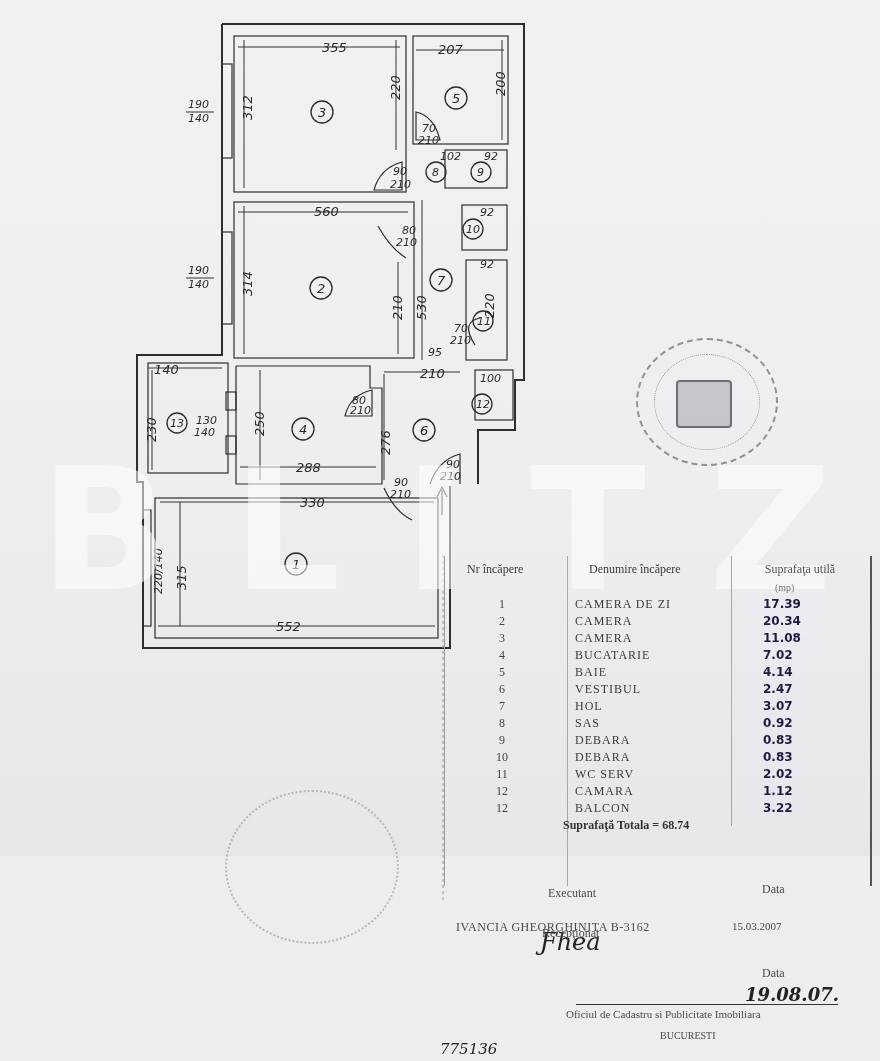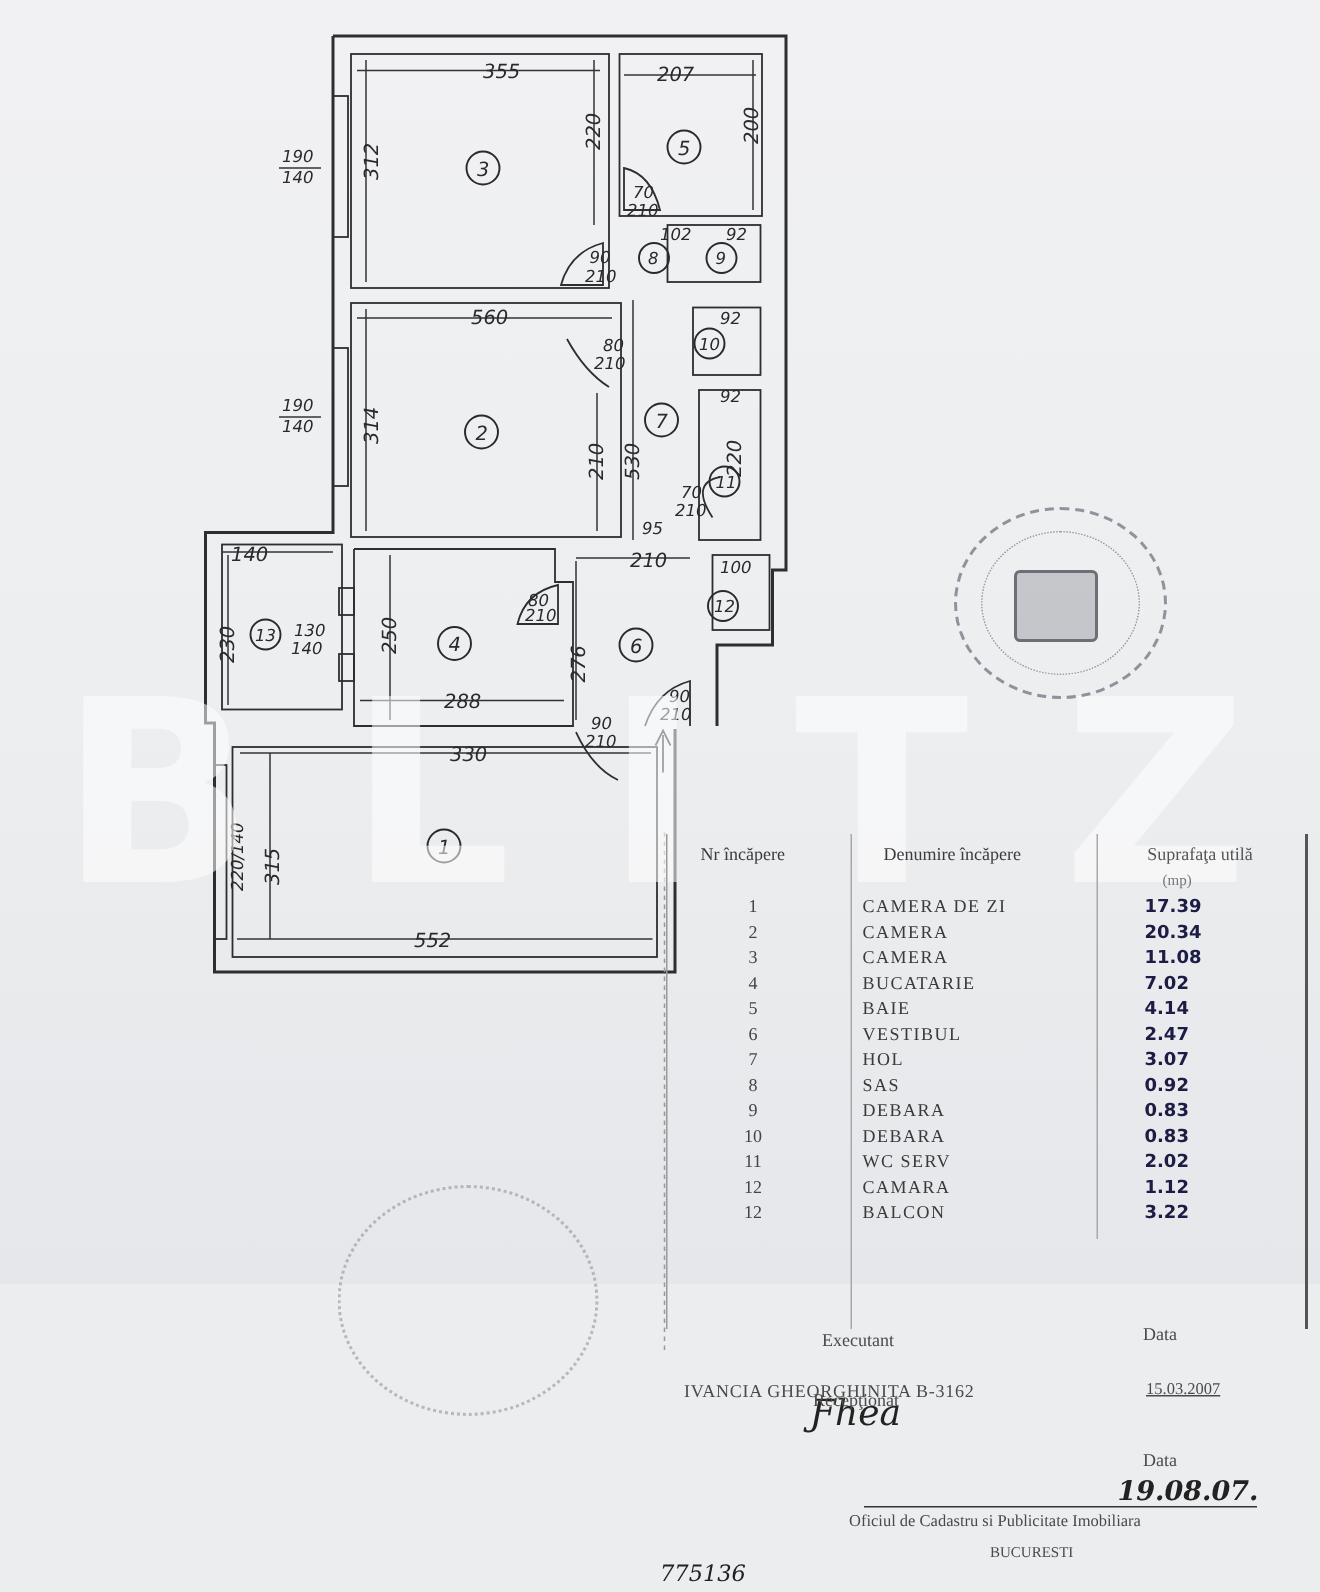--- a/index.html
+++ b/index.html
@@ -276,27 +276,30 @@
       <div class="row">
           <span class="n">12</span>
           <span class="name">CAMARA</span>
           <span class="val">1.12</span>
         </div>
       <div class="row">
           <span class="n">12</span>
           <span class="name">BALCON</span>
           <span class="val">3.22</span>
         </div>
+      <div class="row">
+          <span class="summary" style="left:118px;">Suprafaţă Totala = 68.74</span>
+        </div>
     </div>
   </div>
 
   <div class="footer-lbl" style="left:548px;top:886px;">Executant</div>
   <div class="footer-lbl" style="left:762px;top:882px;">Data</div>
   <div class="footer-lbl" style="left:456px;top:920px;letter-spacing:0.5px;">IVANCIA GHEORGHINITA  B-3162</div>
-  <div class="footer-lbl" style="left:764px;top:920px;font-size:11px;text-decoration:underline;">15.03.2007</div>
+  <div class="footer-lbl" style="left:732px;top:920px;font-size:11px;">15.03.2007</div>
   <div class="sig" style="left:540px;top:928px;font-size:24px;">Ƒhea</div>
   <div class="footer-lbl" style="left:542px;top:926px;">Recepţionat</div>
   <div class="footer-lbl" style="left:762px;top:966px;">Data</div>
   <div class="sig" style="left:735px;top:984px;font-size:18px;font-weight:bold;margin-left:10px;">19.08.07.</div>
   <div class="hline" style="left:576px;top:1004px;width:262px;"></div>
   <div class="footer-lbl" style="left:566px;top:1008px;font-size:11px;">Oficiul de Cadastru si Publicitate Imobiliara</div>
   <div class="footer-lbl" style="left:660px;top:1030px;font-size:10px;">BUCURESTI</div>
   <div class="sig" style="left:440px;top:1040px;font-size:15px;">775136</div>
 </div>
 

